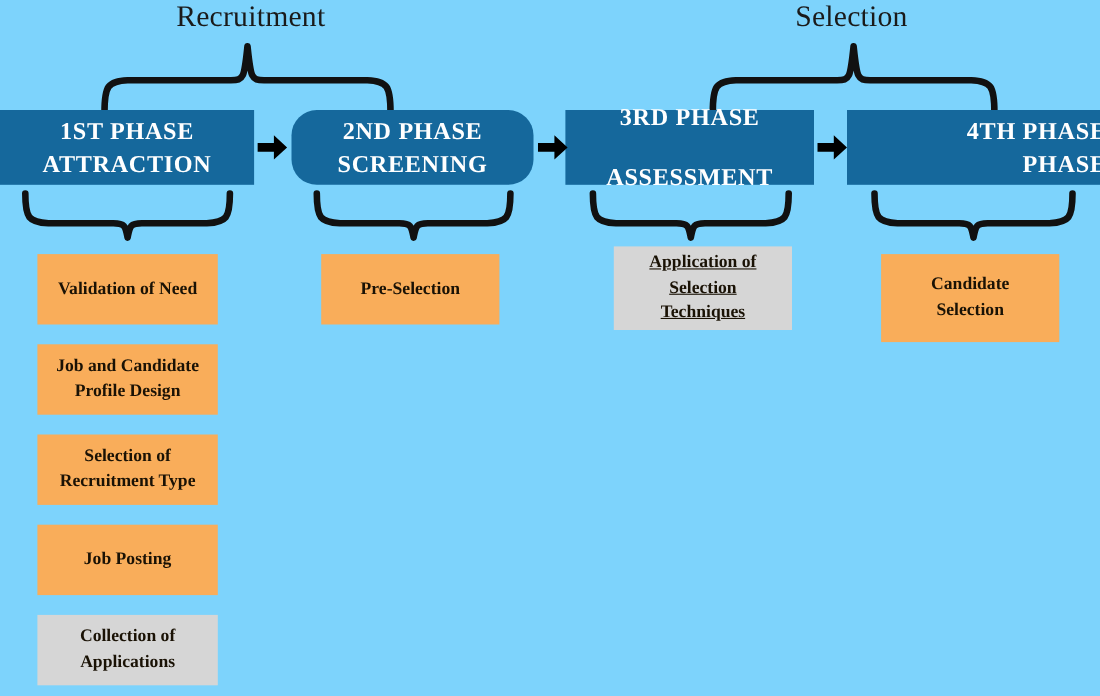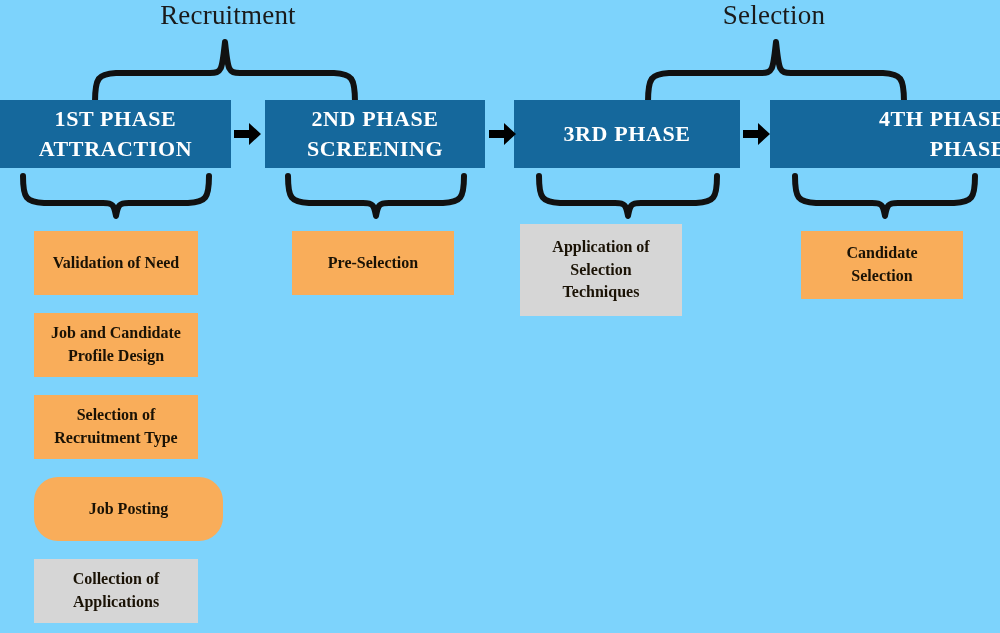--- a/index.html
+++ b/index.html
@@ -107,27 +107,28 @@
   <svg class="brace" style="left:643px; top:38px;" width="266" height="66" viewBox="0 0 266 66">
     <path d="M5,64 C5,40 8,36 26,35 L118,35 C130,35 130,32 133,4
              C136,32 136,35 148,35 L240,35 C258,36 261,40 261,64"></path>
   </svg>
 
   <div class="phase-box" style="left:0px; top:100px; width:231px; height:68px;">
     <span class="line">1ST PHASE</span>
     <span class="line">ATTRACTION</span>
   </div>
 
-  <div class="phase-box" style="left:265px; top:100px; width:220px; height:68px;">
+  <div class="phase-box" style="left:265px; top:100px; width:220px; height:68px;border-radius:23px;">
     <span class="line">2ND PHASE</span>
     <span class="line">SCREENING</span>
   </div>
 
   <div class="phase-box" style="left:514px; top:100px; width:226px; height:68px;gap:24px;">
     <span class="line">3RD PHASE</span>
+    <span class="line">ASSESSMENT</span>
   </div>
 
   <div class="phase-box" style="left:770px; top:100px; width:236px; height:68px;align-items:flex-end;">
     <span class="line">4TH PHASE</span>
     <span class="line">PHASE</span>
   </div>
 
   <div class="arrow" style="left:234px; top:122px;">
     <svg width="28" height="24" viewBox="0 0 28 24">
       <path d="M0,8 L15,8 L15,1 L27,12 L15,23 L15,16 L0,16 Z" fill="#000000"></path>
@@ -173,37 +174,37 @@
   <div class="task-box orange" style="left:34px; top:313px; width:164px; height:64px;">
     <span class="line">Job and Candidate</span>
     <span class="line">Profile Design</span>
   </div>
 
   <div class="task-box orange" style="left:34px; top:395px; width:164px; height:64px;">
     <span class="line">Selection of</span>
     <span class="line">Recruitment Type</span>
   </div>
 
-  <div class="task-box orange" style="left:34px; top:477px; width:189px; height:64px;border-radius:24px;">
+  <div class="task-box orange" style="left:34px; top:477px; width:164px; height:64px;">
     <span class="line">Job Posting</span>
   </div>
 
   <div class="task-box gray" style="left:34px; top:559px; width:164px; height:64px;">
     <span class="line">Collection of</span>
     <span class="line">Applications</span>
   </div>
 
   <div class="task-box orange" style="left:292px; top:231px; width:162px; height:64px;">
     <span class="line">Pre-Selection</span>
   </div>
 
-  <div class="task-box gray" style="left:520px; top:224px; width:162px; height:92px;">
+  <div class="task-box gray" style="left:558px; top:224px; width:162px; height:76px;text-decoration:underline;">
     <span class="line">Application of</span>
     <span class="line">Selection</span>
     <span class="line">Techniques</span>
   </div>
 
-  <div class="task-box orange" style="left:801px; top:231px; width:162px; height:68px;">
+  <div class="task-box orange" style="left:801px; top:231px; width:162px; height:80px;">
     <span class="line">Candidate</span>
     <span class="line">Selection</span>
   </div>
 
 </div>
 
 </body></html>

